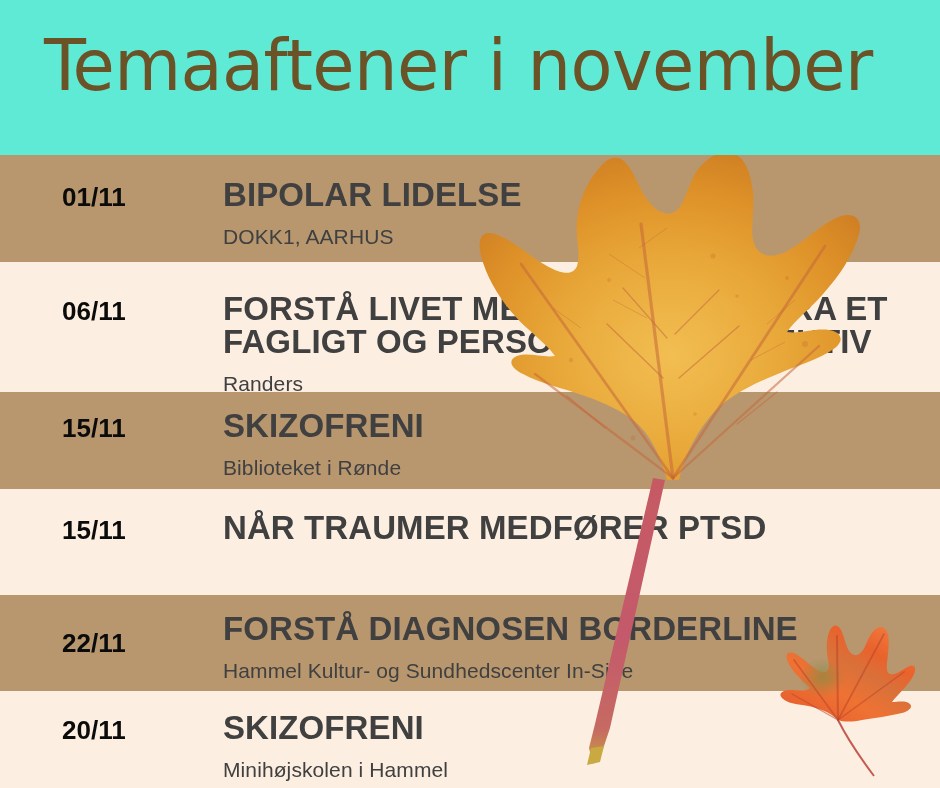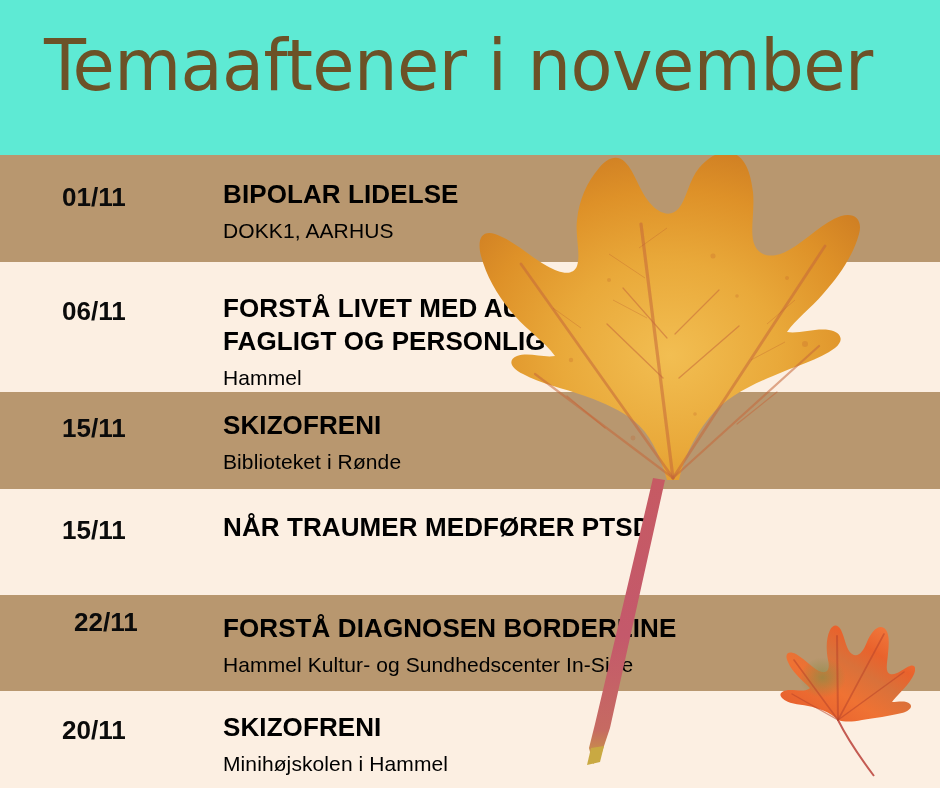--- a/index.html
+++ b/index.html
@@ -67,35 +67,35 @@
     color: #0B0B0B;
     letter-spacing: 0px;
     white-space: nowrap;
   }
   .title-block {
     position: absolute;
     left: 223px;
     right: 8px;
   }
   .ev-title {
-    font-size: 26px;
+    font-size: 33px;
     font-weight: bold;
     line-height: 33px;
-    color: #000000;
+    color: #404040;
     letter-spacing: 0.1px;
     white-space: nowrap;
   }
   .ev-venue {
     font-size: 21px;
     font-weight: normal;
     line-height: 28px;
-    color: #000000;
+    color: #404040;
     letter-spacing: 0.1px;
     white-space: nowrap;
-    margin-top: 6px;
+    margin-top: 12px;
   }
 
   
   .big-leaf {
     position: absolute;
     left: 395px;
     top: 128px;
     width: 560px;
     height: 640px;
     z-index: 3;
@@ -127,21 +127,21 @@
         </div>
       </div>
     </div>
 
     <div class="row cream" style="top:107px;height:130px;">
       <div class="row-inner">
         <div class="date" style="top:34px;">06/11</div>
         <div class="title-block" style="top:30px;">
           <div class="ev-title">FORSTÅ LIVET MED AUTISME UD FRA ET</div>
           <div class="ev-title">FAGLIGT OG PERSONLIGT PERSPEKTIV</div>
-          <div class="ev-venue">Hammel</div>
+          <div class="ev-venue">Randers</div>
         </div>
       </div>
     </div>
 
     <div class="row tan" style="top:237px;height:97px;">
       <div class="row-inner">
         <div class="date" style="top:21px;">15/11</div>
         <div class="title-block" style="top:17px;">
           <div class="ev-title">SKIZOFRENI</div>
           <div class="ev-venue">Biblioteket i Rønde</div>
@@ -153,21 +153,21 @@
       <div class="row-inner">
         <div class="date" style="top:26px;">15/11</div>
         <div class="title-block" style="top:22px;">
           <div class="ev-title">NÅR TRAUMER MEDFØRER PTSD</div>
         </div>
       </div>
     </div>
 
     <div class="row tan" style="top:440px;height:96px;">
       <div class="row-inner">
-        <div class="date" style="top:12px;margin-left:12px;">22/11</div>
+        <div class="date" style="top:33px;">22/11</div>
         <div class="title-block" style="top:17px;">
           <div class="ev-title">FORSTÅ DIAGNOSEN BORDERLINE</div>
           <div class="ev-venue">Hammel Kultur- og Sundhedscenter In-Side</div>
         </div>
       </div>
     </div>
 
     <div class="row cream" style="top:536px;height:97px;">
       <div class="row-inner">
         <div class="date" style="top:24px;">20/11</div>

